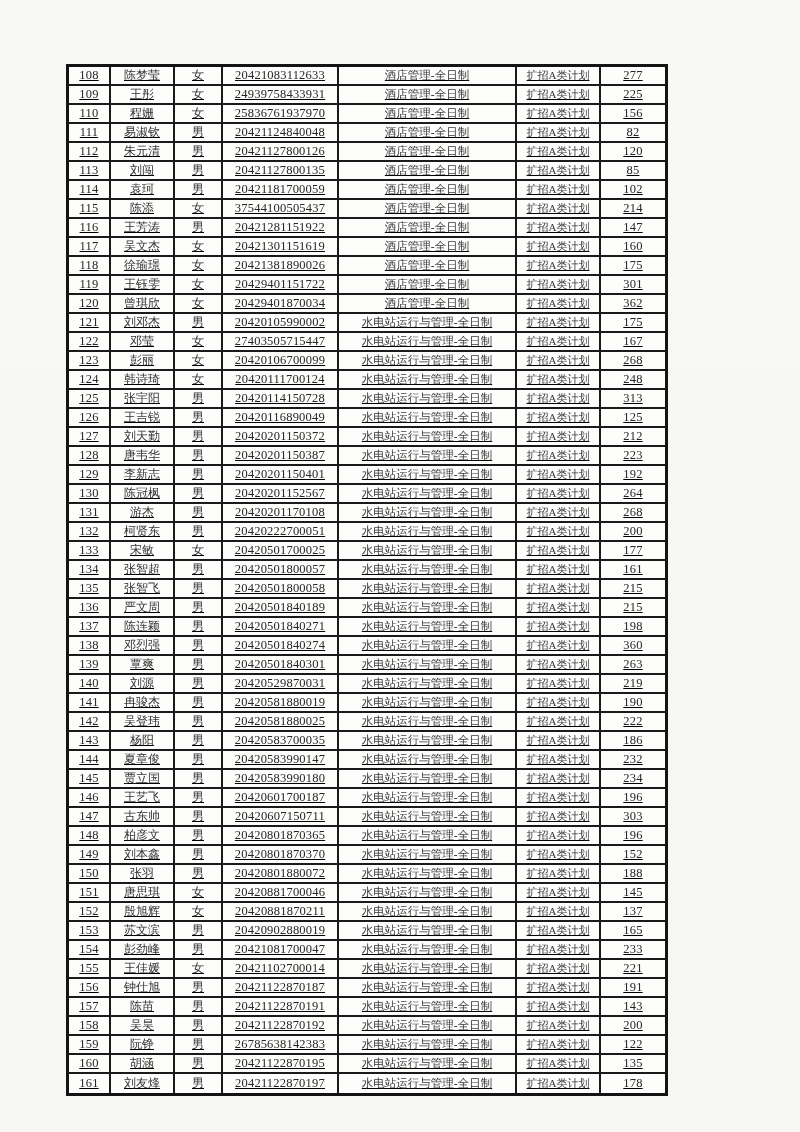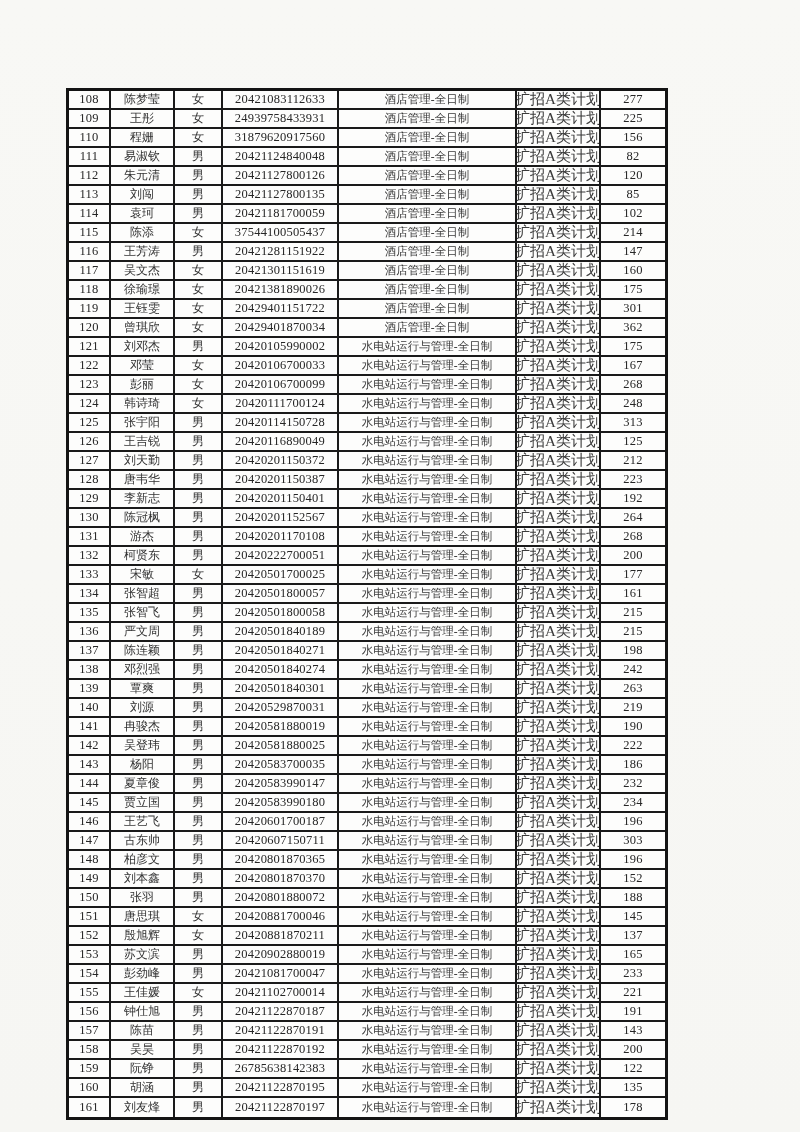--- a/index.html
+++ b/index.html
@@ -9,26 +9,27 @@
     font-family:"Liberation Serif","DejaVu Serif",serif;
     position:relative;
     overflow:hidden;
   }
   .page{
     position:absolute;inset:0;
     background:linear-gradient(180deg,#f8f8f5 0%,#f6f6f3 100%);
   }
   .score-table{
     position:absolute;
-    left:66px;top:88px;
+    left:66px;top:64px;
     border:3px solid #141414;
     background:#fdfdfc;
     display:grid;
     grid-template-columns:42px 64px 48px 116px 178px 84px 64px;
     grid-auto-rows:19px;
+    text-decoration:underline;
   }
   .cell{
     border-right:2px solid #1a1a1a;
     border-bottom:2px solid #1a1a1a;
     box-sizing:border-box;
     display:flex;
     align-items:center;
     justify-content:center;
     font-size:12px;
     line-height:15px;
@@ -36,21 +37,21 @@
     white-space:nowrap;
     overflow:hidden;
     background:#fdfdfc;
   }
   .cell.num{
     font-size:12.5px;
     color:#262626;
     letter-spacing:0.2px;
   }
   .cell.c-major{font-size:11.5px;color:#3a3a3a;}
-  .cell.c-plan{font-size:15px;color:#3a3a3a;}
+  .cell.c-plan{font-size:11px;color:#3a3a3a;}
   .cell:nth-child(7n){border-right:none;}
 </style>
 </head>
 <body>
 
 <div class="page">
   <div class="score-table" id="score-table">
       <div class="cell num">108</div>
       <div class="cell">陈梦莹</div>
       <div class="cell">女</div>
@@ -61,21 +62,21 @@
       <div class="cell num">109</div>
       <div class="cell">王彤</div>
       <div class="cell">女</div>
       <div class="cell num">24939758433931</div>
       <div class="cell c-major">酒店管理-全日制</div>
       <div class="cell c-plan">扩招A类计划</div>
       <div class="cell num">225</div>
       <div class="cell num">110</div>
       <div class="cell">程姗</div>
       <div class="cell">女</div>
-      <div class="cell num">31879620917560</div>
+      <div class="cell num">25836761937970</div>
       <div class="cell c-major">酒店管理-全日制</div>
       <div class="cell c-plan">扩招A类计划</div>
       <div class="cell num">156</div>
       <div class="cell num">111</div>
       <div class="cell">易淑钦</div>
       <div class="cell">男</div>
       <div class="cell num">20421124840048</div>
       <div class="cell c-major">酒店管理-全日制</div>
       <div class="cell c-plan">扩招A类计划</div>
       <div class="cell num">82</div>
@@ -145,21 +146,21 @@
       <div class="cell num">121</div>
       <div class="cell">刘邓杰</div>
       <div class="cell">男</div>
       <div class="cell num">20420105990002</div>
       <div class="cell c-major">水电站运行与管理-全日制</div>
       <div class="cell c-plan">扩招A类计划</div>
       <div class="cell num">175</div>
       <div class="cell num">122</div>
       <div class="cell">邓莹</div>
       <div class="cell">女</div>
-      <div class="cell num">20420106700033</div>
+      <div class="cell num">27403505715447</div>
       <div class="cell c-major">水电站运行与管理-全日制</div>
       <div class="cell c-plan">扩招A类计划</div>
       <div class="cell num">167</div>
       <div class="cell num">123</div>
       <div class="cell">彭丽</div>
       <div class="cell">女</div>
       <div class="cell num">20420106700099</div>
       <div class="cell c-major">水电站运行与管理-全日制</div>
       <div class="cell c-plan">扩招A类计划</div>
       <div class="cell num">268</div>
@@ -260,21 +261,21 @@
       <div class="cell num">20420501840271</div>
       <div class="cell c-major">水电站运行与管理-全日制</div>
       <div class="cell c-plan">扩招A类计划</div>
       <div class="cell num">198</div>
       <div class="cell num">138</div>
       <div class="cell">邓烈强</div>
       <div class="cell">男</div>
       <div class="cell num">20420501840274</div>
       <div class="cell c-major">水电站运行与管理-全日制</div>
       <div class="cell c-plan">扩招A类计划</div>
-      <div class="cell num">242</div>
+      <div class="cell num">360</div>
       <div class="cell num">139</div>
       <div class="cell">覃爽</div>
       <div class="cell">男</div>
       <div class="cell num">20420501840301</div>
       <div class="cell c-major">水电站运行与管理-全日制</div>
       <div class="cell c-plan">扩招A类计划</div>
       <div class="cell num">263</div>
       <div class="cell num">140</div>
       <div class="cell">刘源</div>
       <div class="cell">男</div>

